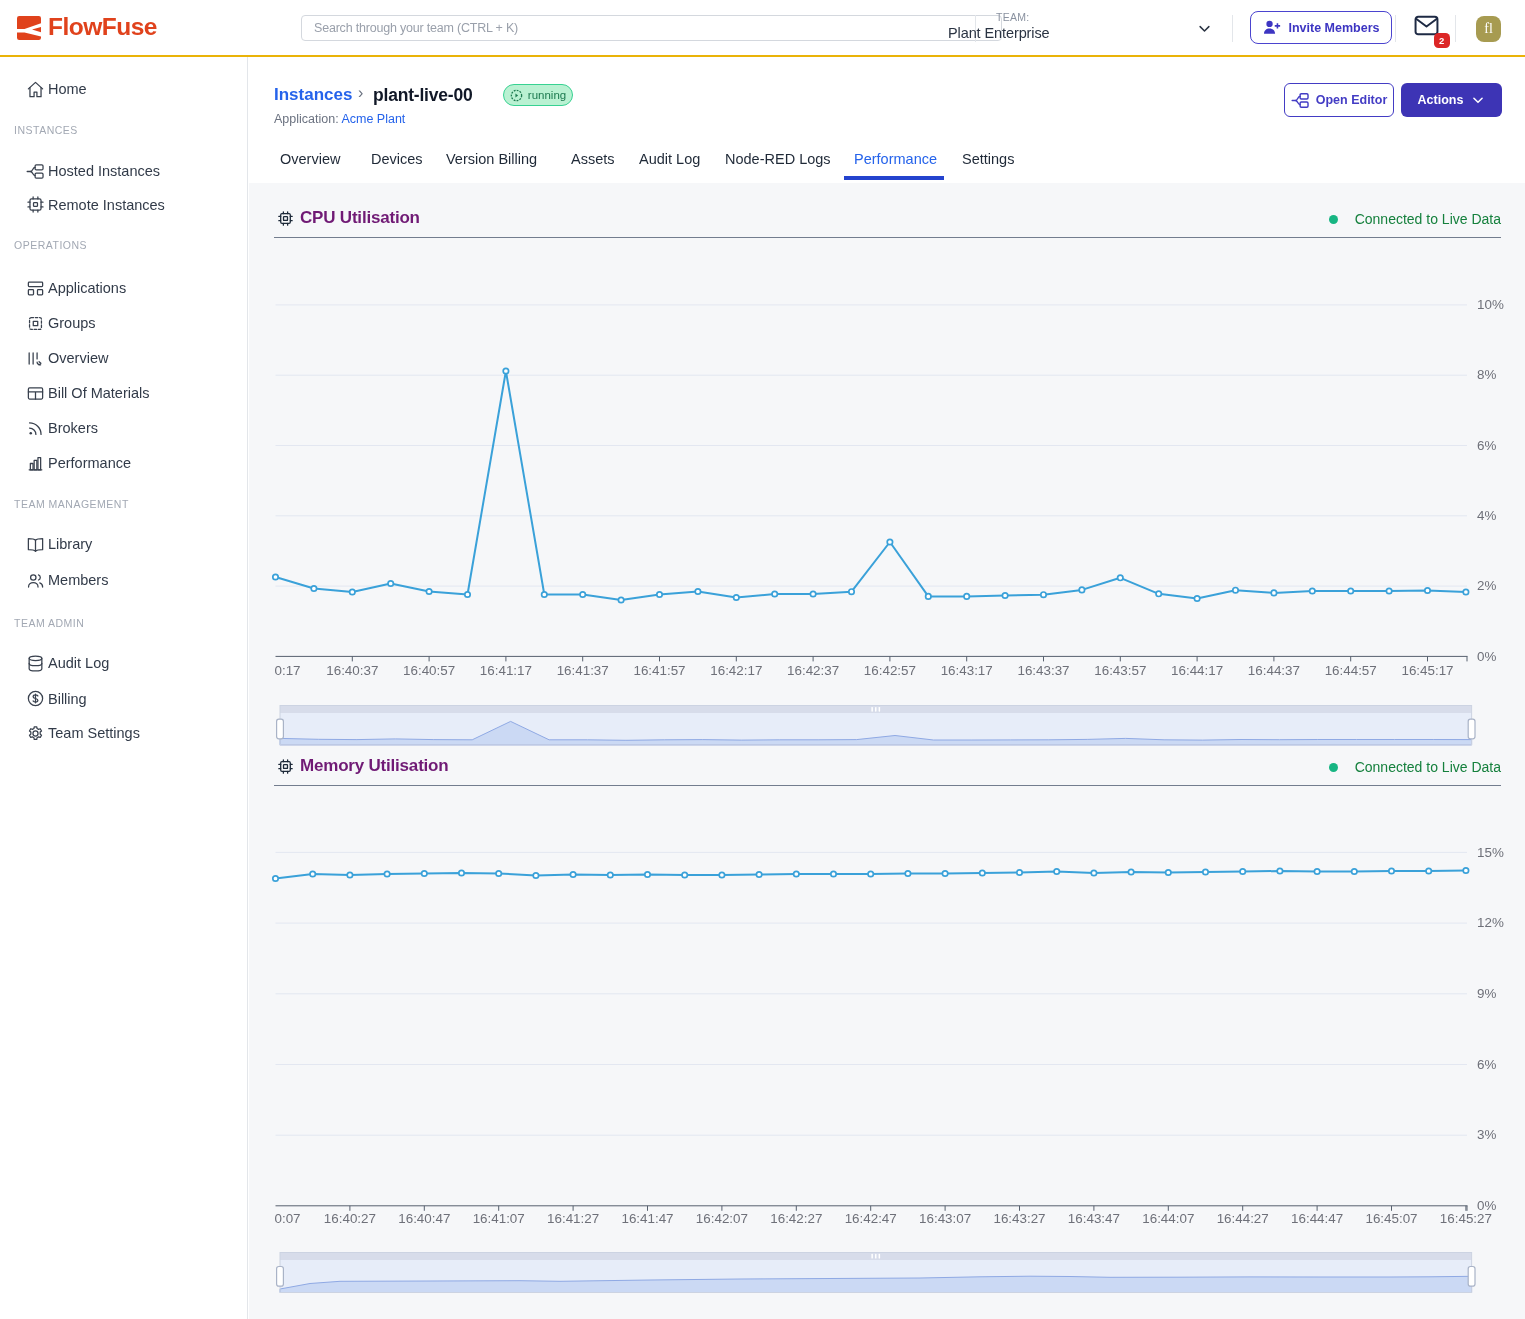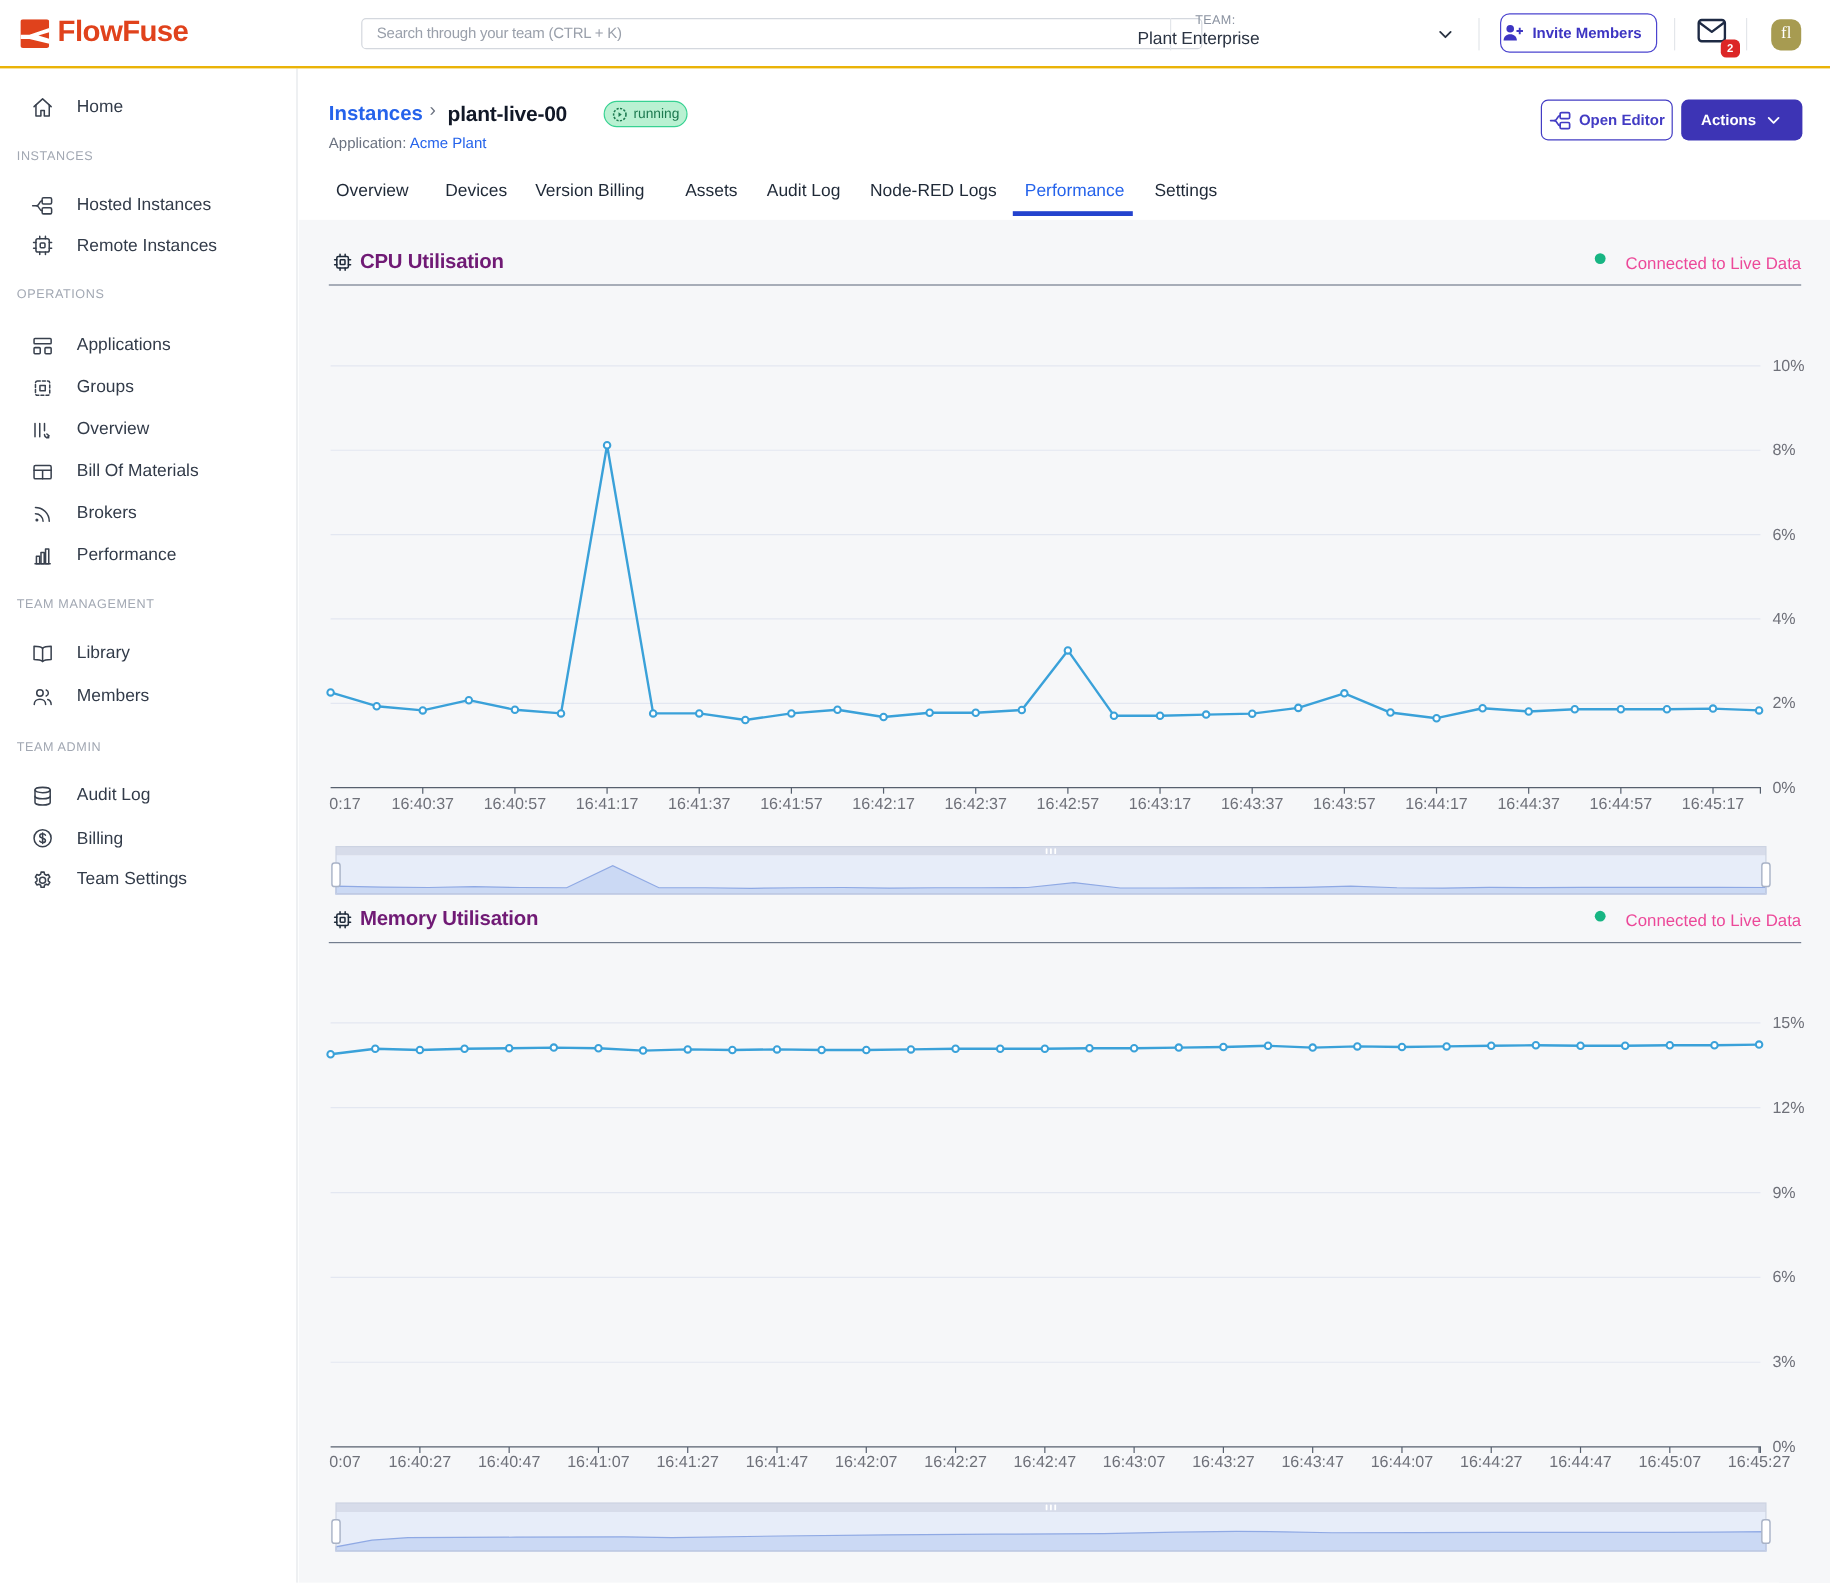--- a/index.html
+++ b/index.html
@@ -2,30 +2,30 @@
 <html><head><meta charset="utf-8"><style>
 * { margin:0; padding:0; box-sizing:border-box; }
 body { width:1525px; height:1319px; font-family:"Liberation Sans",sans-serif; background:#fff; position:relative; overflow:hidden; }
 .abs { position:absolute; }
 
 #hdr { position:absolute; left:0; top:0; width:1525px; height:57px; background:#fff; border-bottom:2px solid #eab308; z-index:5; }
 #srch { position:absolute; left:261px; top:15px; width:701px; height:26px; border:1px solid #d4d8de; border-radius:4px; color:#9aa0ab; font-size:12.5px; letter-spacing:-0.2px; line-height:25px; padding-left:12px;margin-left:40px; }
 .vdiv { position:absolute; top:15px; height:27px; width:1px; background:#e3e6ea; }
 
 #side { position:absolute; left:0; top:57px; width:248px; height:1262px; background:#fff; border-right:1px solid #e3e6ea; z-index:4; }
-.sbi { position:absolute; left:26px; height:24px; display:flex; align-items:center; gap:19px; color:#323b49; font-size:14.5px; }
+.sbi { position:absolute; left:26px; height:24px; display:flex; align-items:center; gap:3px; color:#323b49; font-size:14.5px; }
 .sbi svg { flex:0 0 auto; }
 .sbh { position:absolute; left:14px; color:#a2a8b3; font-size:10.5px; letter-spacing:0.5px; }
 
 #mainhdr { position:absolute; left:249px; top:57px; width:1276px; height:126px; background:#fff; z-index:3; }
 .tab { position:absolute; top:94px; font-size:14.5px; color:#1f2937; white-space:nowrap; }
 
 #content { position:absolute; left:249px; top:183px; width:1276px; height:1136px; background:#f6f7f9; z-index:0; }
 .secthdr { position:absolute; display:flex; align-items:center; gap:6px; color:#701a75; font-size:17px; font-weight:700; letter-spacing:-0.2px; }
-.conn { position:absolute; display:flex; align-items:flex-start; gap:17px; color:#ec4899; font-size:14px; }
+.conn { position:absolute; display:flex; align-items:center; gap:17px; color:#15803d; font-size:14px; }
 .conn .dot { width:9px; height:9px; border-radius:50%; background:#17b583; }
 .hr { position:absolute; left:274px; width:1227px; height:1px; background:#737d8e; }
 </style></head>
 <body>
 
 <div id="content"></div>
 <svg width="1276" height="1135" viewBox="249 184 1276 1135" style="position:absolute;left:249px;top:184px;z-index:2" font-family="Liberation Sans, sans-serif">
 <line x1="275.5" y1="304.9" x2="1467" y2="304.9" stroke="#e3e7f1" stroke-width="1"></line>
 <line x1="275.5" y1="375.2" x2="1467" y2="375.2" stroke="#e3e7f1" stroke-width="1"></line>
 <line x1="275.5" y1="445.5" x2="1467" y2="445.5" stroke="#e3e7f1" stroke-width="1"></line>
@@ -237,21 +237,21 @@
       </svg></div>
   <div class="abs" style="left:48px;top:13px;font-size:24.5px;font-weight:700;color:#e0421c;letter-spacing:-0.5px">FlowFuse</div>
   <div id="srch">Search through your team (CTRL + K)</div>
   <div class="vdiv" style="left:975px"></div>
   <div class="abs" style="left:996px;top:11px;font-size:10.5px;color:#8a92a0;letter-spacing:0.3px">TEAM:</div>
   <div class="abs" style="left:948px;top:24.5px;font-size:14.5px;letter-spacing:-0.1px;color:#2a3342">Plant Enterprise</div>
   <div class="abs" style="left:1197px;top:21px"><svg width="15" height="15" viewBox="0 0 24 24" fill="none" stroke="#2a3342" stroke-width="2.4" stroke-linecap="round" stroke-linejoin="round">
         <path d="M5 9l7 7 7-7"></path>
       </svg></div>
   <div class="vdiv" style="left:1232px"></div>
-  <div class="abs" style="left:1250px;top:11px;width:131px;height:33px;border:1.6px solid #4b44cf;border-radius:8px;display:flex;align-items:center;gap:7px;color:#3d35c2;font-weight:700;font-size:12.5px;white-space:nowrap">
+  <div class="abs" style="left:1250px;top:11px;width:142px;height:33px;border:1.6px solid #4b44cf;border-radius:8px;display:flex;align-items:center;justify-content:center;gap:7px;color:#3d35c2;font-weight:700;font-size:12.5px;white-space:nowrap">
       <svg width="19" height="19" viewBox="0 0 24 24" fill="#3d35c2">
         <circle cx="9.5" cy="7.5" r="4"></circle>
         <path d="M2.5 20c0-4 3-6.6 7-6.6s7 2.6 7 6.6z"></path>
         <path d="M18.5 6.5h2v2.4h2.4v2h-2.4v2.4h-2v-2.4h-2.4v-2h2.4z"></path>
       </svg>
       <span>Invite Members</span>
     </div>
   <div class="vdiv" style="left:1395px"></div>
   <div class="abs" style="left:1414px;top:15px"><svg width="25" height="21" viewBox="0 0 24 20" fill="none" stroke="#1e2a44" stroke-width="1.9" stroke-linecap="round" stroke-linejoin="round">
         <rect x="1.5" y="1.5" width="21" height="17" rx="2.5"></rect>

